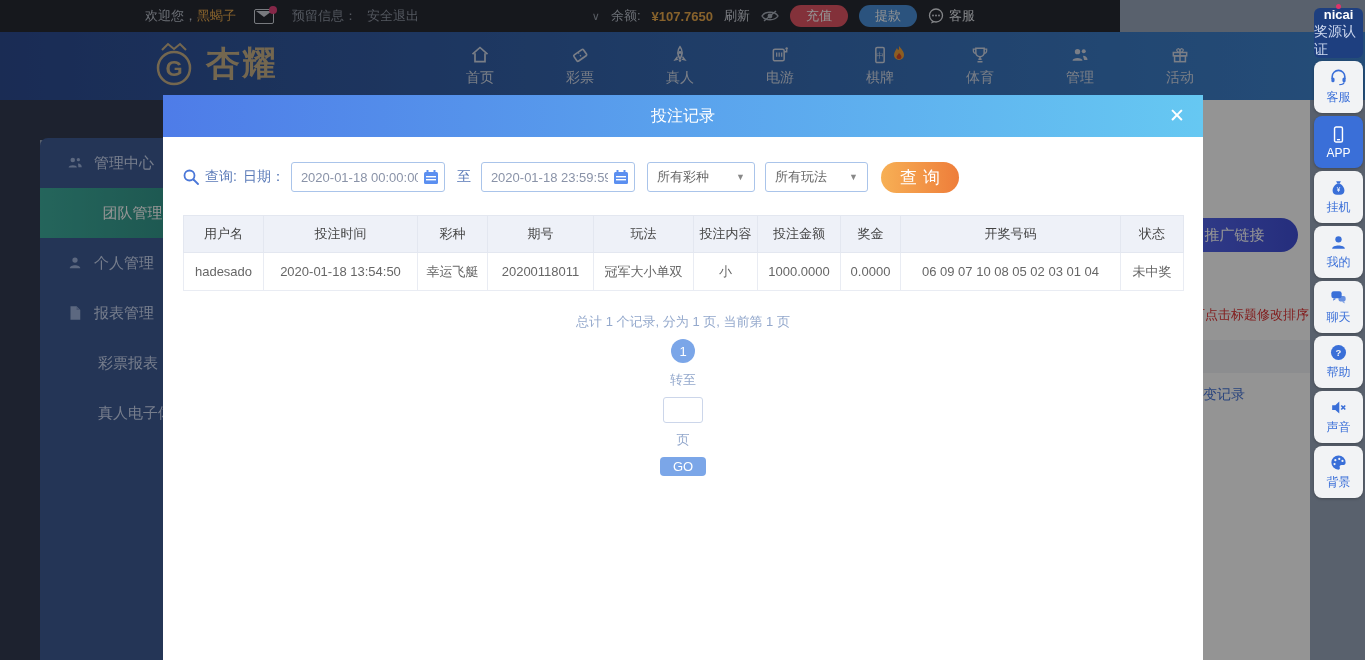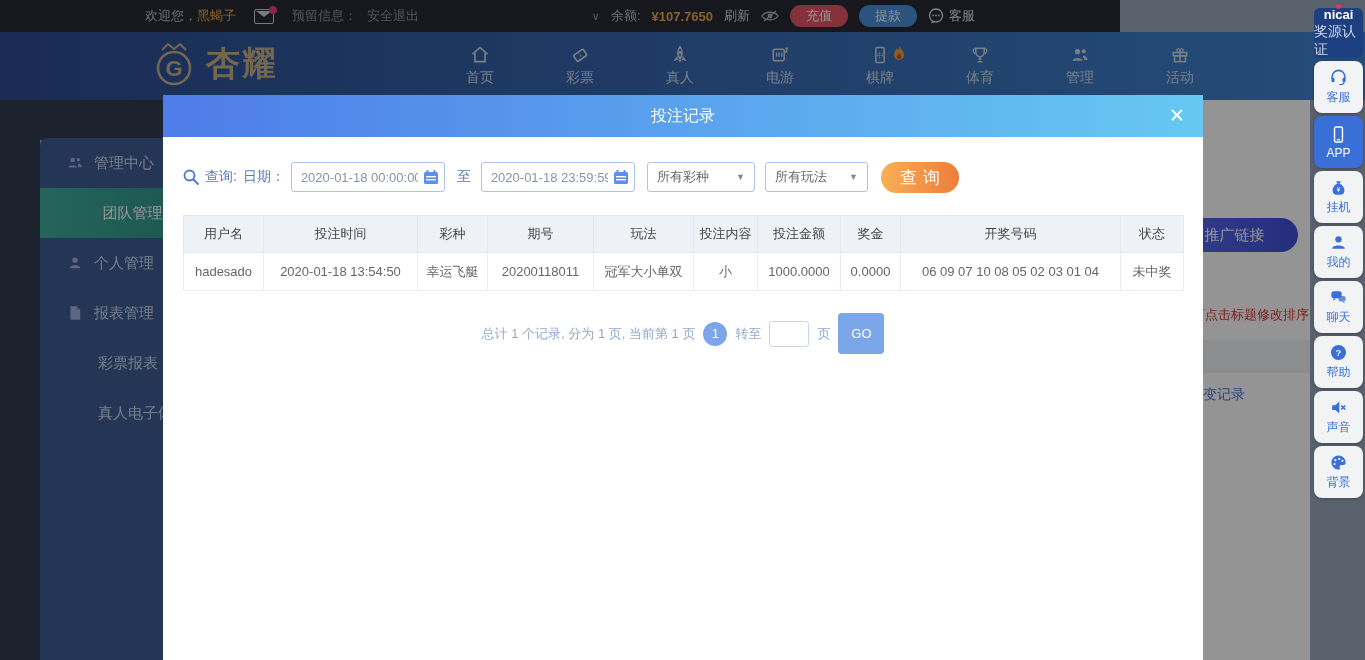--- a/index.html
+++ b/index.html
@@ -66,24 +66,24 @@
   .q-to { margin:0 10px 0 0; color:#5a7ab8; }
   .q-select { height:30px; border:1px solid #aac4ea; border-radius:3px; background:#fff; color:#666; display:flex; align-items:center; justify-content:space-between; padding:0 9px; margin-right:10px; cursor:pointer; font-size:13px; }
   .q-select .arrow { color:#888; font-size:9px; margin-left:14px; }
   .q-btn { width:78px; height:31px; border:none; border-radius:16px; background:linear-gradient(90deg,#f7b055,#ee7d3a); color:#fff; font-size:17px; letter-spacing:6px; padding-left:6px; cursor:pointer; margin-left:3px; }
 
   table.bet { position:absolute; left:20px; top:120px; width:1000px; border-collapse:collapse; table-layout:fixed; font-size:13px; }
   table.bet th { height:37px; background:#eef1f8; color:#444; font-weight:normal; border:1px solid #e3e7f0; }
   table.bet td { height:38px; background:#fff; color:#666; text-align:center; border:1px solid #e9ecf3; }
   td.status { color:#b3b3b3;font-family:Liberation Serif, serif; }
 
-  .pagination { position:absolute; left:0; top:218px; width:1040px; display:flex; align-items:center; justify-content:center; gap:8px; color:#93a8cc; font-size:13px; }
+  .pagination { position:absolute; left:0; top:218px; width:1040px; display:flex; align-items:center; justify-content:center; gap:8px; color:#93a8cc; font-size:13px;flex-direction:column; }
   .pg-circle { width:24px; height:24px; border-radius:50%; background:#7ba6e8; color:#fff; display:flex; align-items:center; justify-content:center; font-size:13px; cursor:pointer; }
   .pg-input { width:40px; height:26px; border:1px solid #ccd6ea; border-radius:3px; padding:0 4px; font-size:13px; }
-  .pg-go { width:46px; height:41px; border:none; border-radius:4px; background:#7ba6e8; color:#fff; font-size:13px; cursor:pointer; }
+  .pg-go { width:46px; height:19px; border:none; border-radius:4px; background:#7ba6e8; color:#fff; font-size:13px; cursor:pointer; }
 
   
   .right-rail { position:absolute; left:1314px; top:8px; width:49px; z-index:30; display:flex; flex-direction:column; gap:3px; }
   .rr-badge { height:50px; background:#1e3f7f; border-radius:6px; color:#fff; display:flex; flex-direction:column; align-items:center; justify-content:center; cursor:pointer; }
   .rr-badge-title { font-size:13px; font-weight:bold; position:relative; }
   .rr-badge-title i { position:absolute; top:-3px; left:12px; width:5px; height:5px; background:#e0336a; border-radius:50%; }
   .rr-badge-sub { font-size:14px; color:#cdd8ef; margin-top:1px; }
   .rr-card { height:52px; background:#f2f3f5; border-radius:8px; display:flex; flex-direction:column; align-items:center; justify-content:center; gap:2px; color:#3a6fd8; cursor:pointer; box-shadow:0 1px 3px rgba(0,0,0,.25); }
   .rr-card svg { width:19px; height:19px; }
   .rr-card .rr-label { font-size:12px; }

